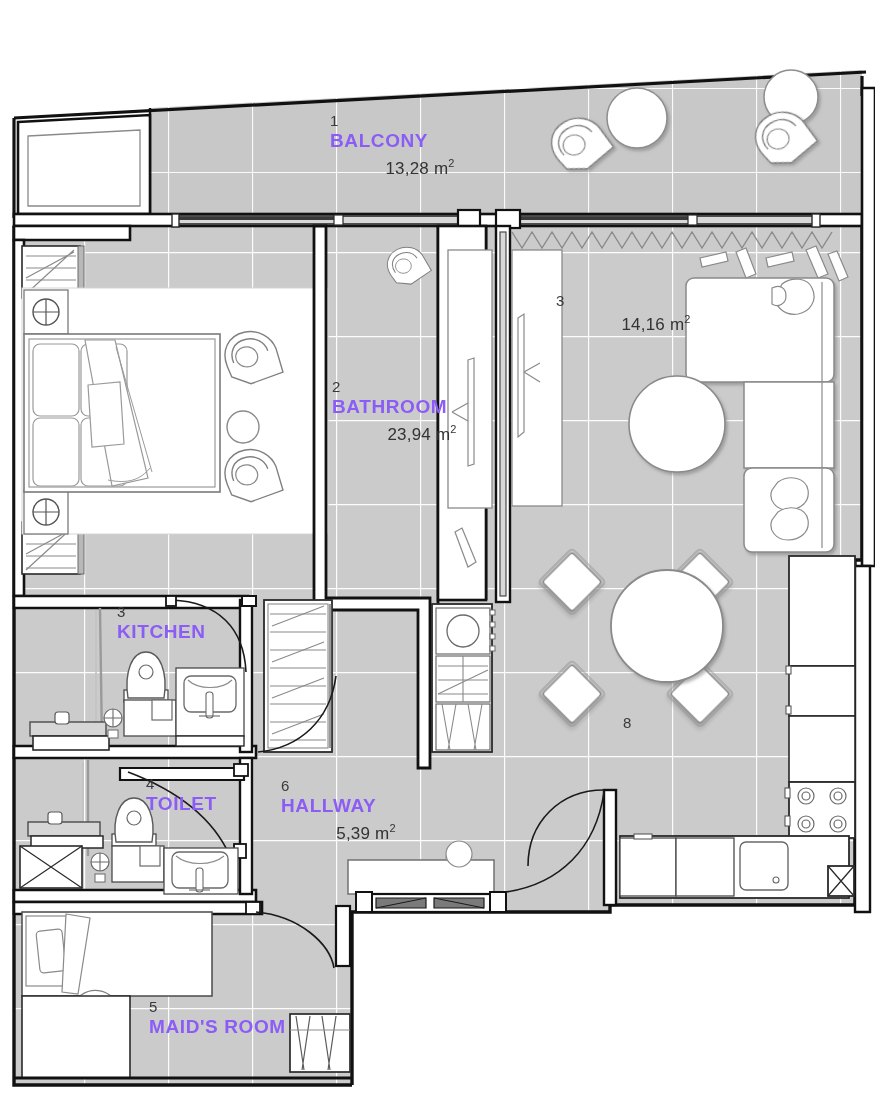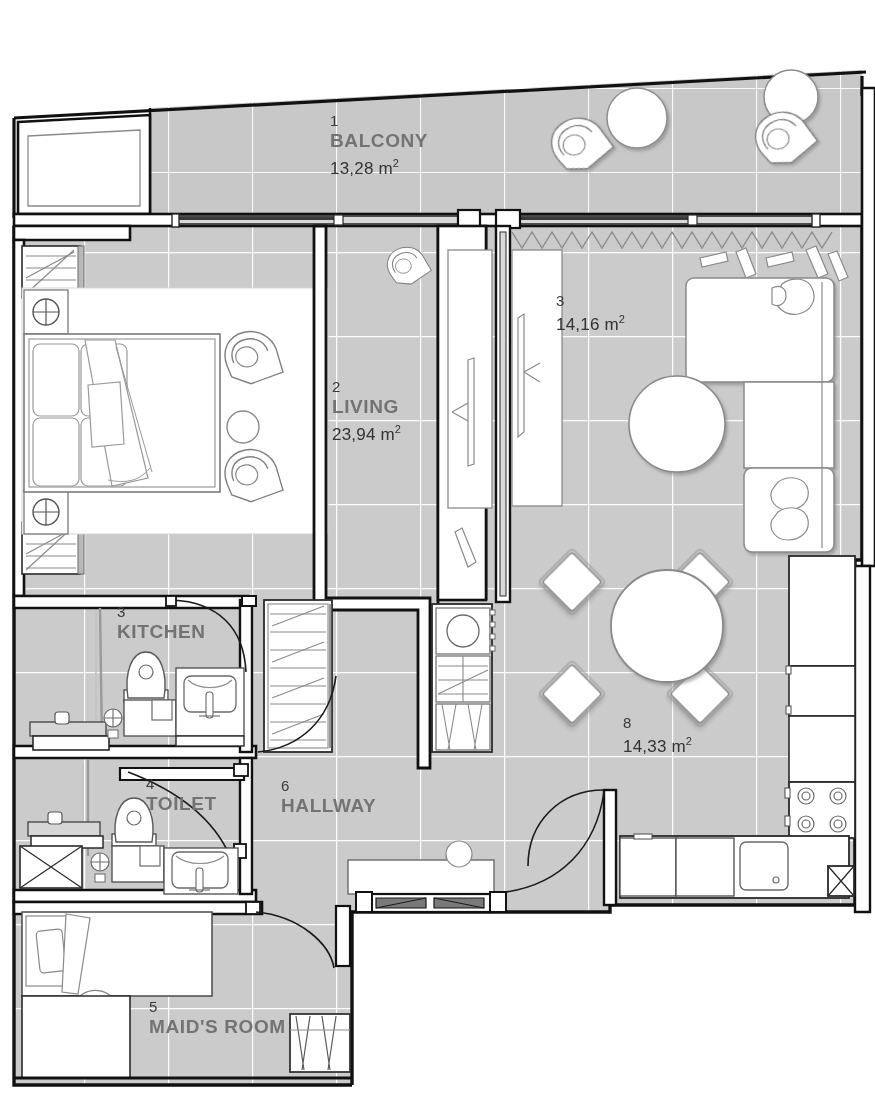--- a/index.html
+++ b/index.html
@@ -1,22 +1,22 @@
 <!DOCTYPE html>
 <html><head>
 <meta charset="utf-8">
 <style>
   html,body{margin:0;padding:0;background:#ffffff;}
   body{font-family:"Liberation Sans", sans-serif;}
   #plan-root{position:relative;width:875px;height:1100px;background:#ffffff;overflow:hidden;}
   #plan-svg{position:absolute;left:0;top:0;width:875px;height:1100px;}
   .room-label{position:absolute;text-align:center;pointer-events:none;}
   .room-num{font-size:15px;color:#3a3a3a;line-height:17px;letter-spacing:0.3px;}
-  .room-name{font-size:19px;font-weight:bold;color:#737373;line-height:24px;letter-spacing:0.6px;white-space:nowrap;}
-  .room-area{font-size:17px;color:#333333;line-height:21px;letter-spacing:0.2px;white-space:nowrap;}
+  .room-name{font-size:19px;font-weight:bold;color:#8b5cf6;line-height:24px;letter-spacing:0.6px;white-space:nowrap;}
+  .room-area{font-size:17px;color:#333333;line-height:21px;letter-spacing:0.2px;white-space:nowrap;text-align:center;}
   .room-area sup{font-size:11px;vertical-align:super;}
   .lbl-left{text-align:left;}
 </style>
 </head>
 <body>
 
 <div id="plan-root">
 
   <svg id="plan-svg" viewBox="0 0 875 1100">
     <defs>
@@ -439,21 +439,21 @@
   </svg>
 
   <div class="room-label lbl-left" style="left:330px;top:112px;width:180px;">
     <div class="room-num">1</div>
     <div class="room-name">BALCONY</div>
     <div class="room-area"><span>13,28</span> <span>m</span><sup>2</sup></div>
   </div>
 
   <div class="room-label lbl-left" style="left:332px;top:378px;width:180px;">
     <div class="room-num">2</div>
-    <div class="room-name">LIVING</div>
+    <div class="room-name">BATHROOM</div>
     <div class="room-area"><span>23,94</span> <span>m</span><sup>2</sup></div>
   </div>
 
   <div class="room-label lbl-left" style="left:556px;top:292px;width:200px;">
     <div class="room-num">3</div>
     <div class="room-area"><span>14,16</span> <span>m</span><sup>2</sup></div>
   </div>
 
   <div class="room-label lbl-left" style="left:117px;top:603px;width:190px;">
     <div class="room-num">3</div>
@@ -461,25 +461,25 @@
   </div>
 
   <div class="room-label lbl-left" style="left:146px;top:775px;width:150px;">
     <div class="room-num">4</div>
     <div class="room-name">TOILET</div>
   </div>
 
   <div class="room-label lbl-left" style="left:281px;top:777px;width:170px;">
     <div class="room-num">6</div>
     <div class="room-name">HALLWAY</div>
+    <div class="room-area"><span>5,39</span> <span>m</span><sup>2</sup></div>
   </div>
 
   <div class="room-label lbl-left" style="left:149px;top:998px;width:220px;">
     <div class="room-num">5</div>
     <div class="room-name">MAID'S ROOM</div>
   </div>
 
   <div class="room-label lbl-left" style="left:623px;top:714px;width:180px;">
     <div class="room-num">8</div>
-    <div class="room-area"><span>14,33</span> <span>m</span><sup>2</sup></div>
   </div>
 
 </div>
 
 </body></html>

